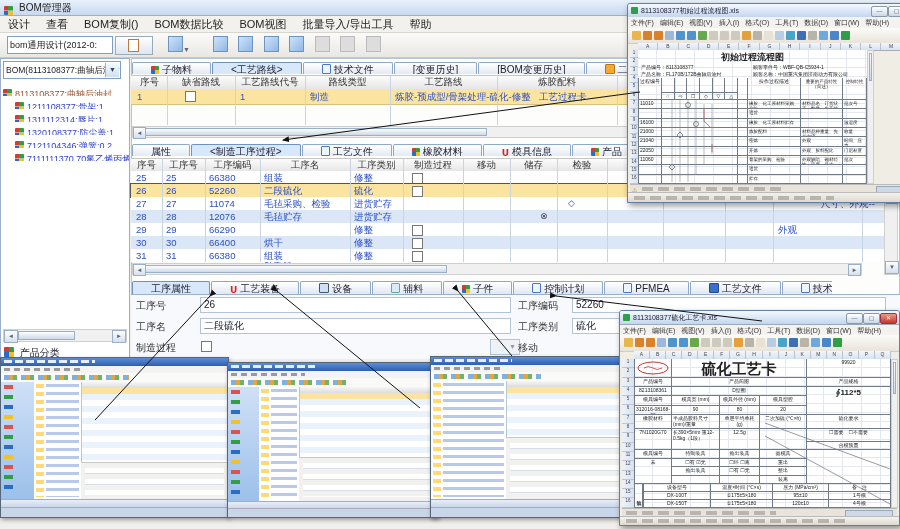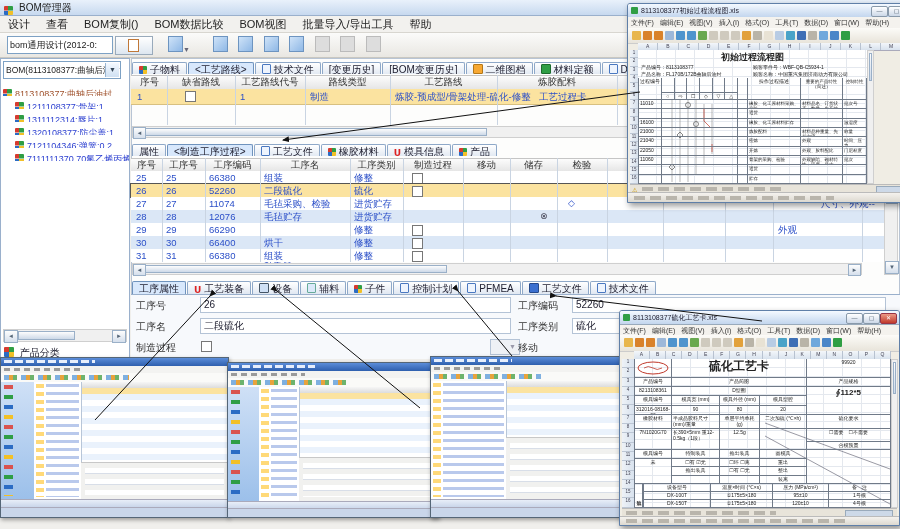--- a/index.html
+++ b/index.html
@@ -11,21 +11,21 @@
   .titlebar{left:0;top:0;width:900px;height:15px;background:linear-gradient(#e9f1fb,#c7d9ef);border-bottom:1px solid #9ab0cc;font-size:10px;line-height:15px;}
   .menubar{left:0;top:16px;width:900px;height:16px;background:#f2f1ee;border-bottom:1px solid #d8d6d0;font-size:11px;}
   .menubar span{display:inline-block;padding:1px 8px;}
   .toolbar{left:0;top:33px;width:900px;height:24px;background:linear-gradient(#fbfbfa,#e9e7e2);border-bottom:1px solid #c9c7c0;}
   .combo{background:#fff;border:1px solid #7da1c4;font-size:9px;line-height:16px;padding:0 2px;}
   .combo .arr{position:absolute;right:1px;top:1px;bottom:1px;width:13px;background:linear-gradient(#f4f9ff,#cfe0f2);border-left:1px solid #9ab6d2;color:#345;font-size:7px;text-align:center;line-height:14px;}
   .tbtn{border:1px solid #9ab;background:linear-gradient(#fff,#dde6f0);}
   .copyic{display:inline-block;width:13px;height:14px;margin:0 3px;border:1px solid #6d94c0;background:linear-gradient(135deg,#cfe3f8,#8fb8e6);}
   .copyic.dis{border-color:#bbb;background:#ddd;}
   
-  .tab{display:inline-block;height:14px;line-height:14px;padding:0 6px;font-size:10px;background:linear-gradient(#ffffff,#dbe4f0);border:1px solid #8ea8c8;border-bottom:none;border-radius:2px 2px 0 0;margin-right:1px;color:#223;vertical-align:bottom;}
+  .tab{display:inline-block;height:14px;line-height:14px;padding:0 18px;font-size:10px;background:linear-gradient(#ffffff,#dbe4f0);border:1px solid #8ea8c8;border-bottom:none;border-radius:2px 2px 0 0;margin-right:1px;color:#223;vertical-align:bottom;}
   .tab.active{background:#d8e8fc;border-color:#6f93bd;}
   .ic{display:inline-block;width:8px;height:8px;margin-right:3px;vertical-align:-1px;border-radius:1px;}
   .ic-grid{background:linear-gradient(90deg,#d63b2f 50%,#2f9e44 50%),linear-gradient(90deg,#2b6cc4 50%,#f2c027 50%);background-size:100% 50%;background-position:top,bottom;background-repeat:no-repeat;}
   .ic-doc{background:#eef4fd;border:1px solid #4a78c0;width:7px;height:8px;}
   .ic-doc2{background:#dbe9fa;border:1px solid #6a9;width:7px;height:8px;}
   .ic-pic{background:#f7a832;border:1px solid #b37718;}
   .ic-mat{background:#2f9e44;border:1px solid #1c6b2c;}
   .ic-disk{background:#3a6fd0;border:1px solid #24498c;}
   .ic-monitor{background:#cfe0f5;border:1px solid #456;}
   .ic-magnet{color:#d22;font:bold 9px "DejaVu Sans",sans-serif;width:auto;height:auto;background:none;}
@@ -555,21 +555,21 @@
         <span class="thumb" style="left:1px;right:1px;top:2px;height:30px;width:auto;"></span>
       </div>
     <div class="abs" style="left:2px;top:197px;right:2px;height:8px;background:#e8e4da;border-top:1px solid #bbb;">
       <span class="stripes" style="left:4px;top:2px;width:150px;"></span>
       <span class="thumb abs" style="right:4px;top:1px;width:46px;height:5px;background:#cdd9e8;border:1px solid #9ab;"></span>
     </div>
     <div class="xstatus" style="top:205px;height:8px;">
         <span class="stripes" style="left:6px;top:2px;width:220px;"></span>
       </div>
   <div class="gcell" style="left: 14px; top: 48px; width: 38px; height: 19px; position: absolute; border-left: 1px solid rgb(112, 122, 136);"></div>
-      <div class="gcell cen bold" style="left: 52px; top: 48px; width: 135px; height: 19px; position: absolute; font-size: 12px;">硫化工艺卡</div>
+      <div class="gcell cen bold" style="left: 52px; top: 48px; width: 135px; height: 19px; position: absolute; font-size: 15px;">硫化工艺卡</div>
       <div class="gcell cen" style="left: 187px; top: 48px; width: 84px; height: 19px; position: absolute;">99920</div>
       <div class="gcell cen" style="left: 14px; top: 67px; width: 38px; height: 9px; position: absolute; border-left: 1px solid rgb(112, 122, 136);">产品编号</div>
       <div class="gcell cen" style="left: 52px; top: 67px; width: 135px; height: 9px; position: absolute;">产品简图</div>
       <div class="gcell cen" style="left: 187px; top: 67px; width: 84px; height: 9px; position: absolute;">产品规格</div>
       <div class="gcell cen" style="left: 14px; top: 76px; width: 38px; height: 9px; position: absolute; border-left: 1px solid rgb(112, 122, 136);">8213108361</div>
       <div class="gcell cen" style="left: 52px; top: 76px; width: 135px; height: 9px; position: absolute;">D型圈</div>
       <div class="gcell cen bold" style="left: 187px; top: 76px; width: 84px; height: 28px; position: absolute; font-size: 8px;">∮112*5</div>
       <div class="gcell cen" style="left: 14px; top: 85px; width: 38px; height: 10px; position: absolute; border-left: 1px solid rgb(112, 122, 136);">模具编号</div>
       <div class="gcell cen" style="left: 52px; top: 85px; width: 48px; height: 10px; position: absolute;">模具宽 (mm)</div>
       <div class="gcell cen" style="left: 100px; top: 85px; width: 40px; height: 10px; position: absolute;">模具外径 (mm)</div>

